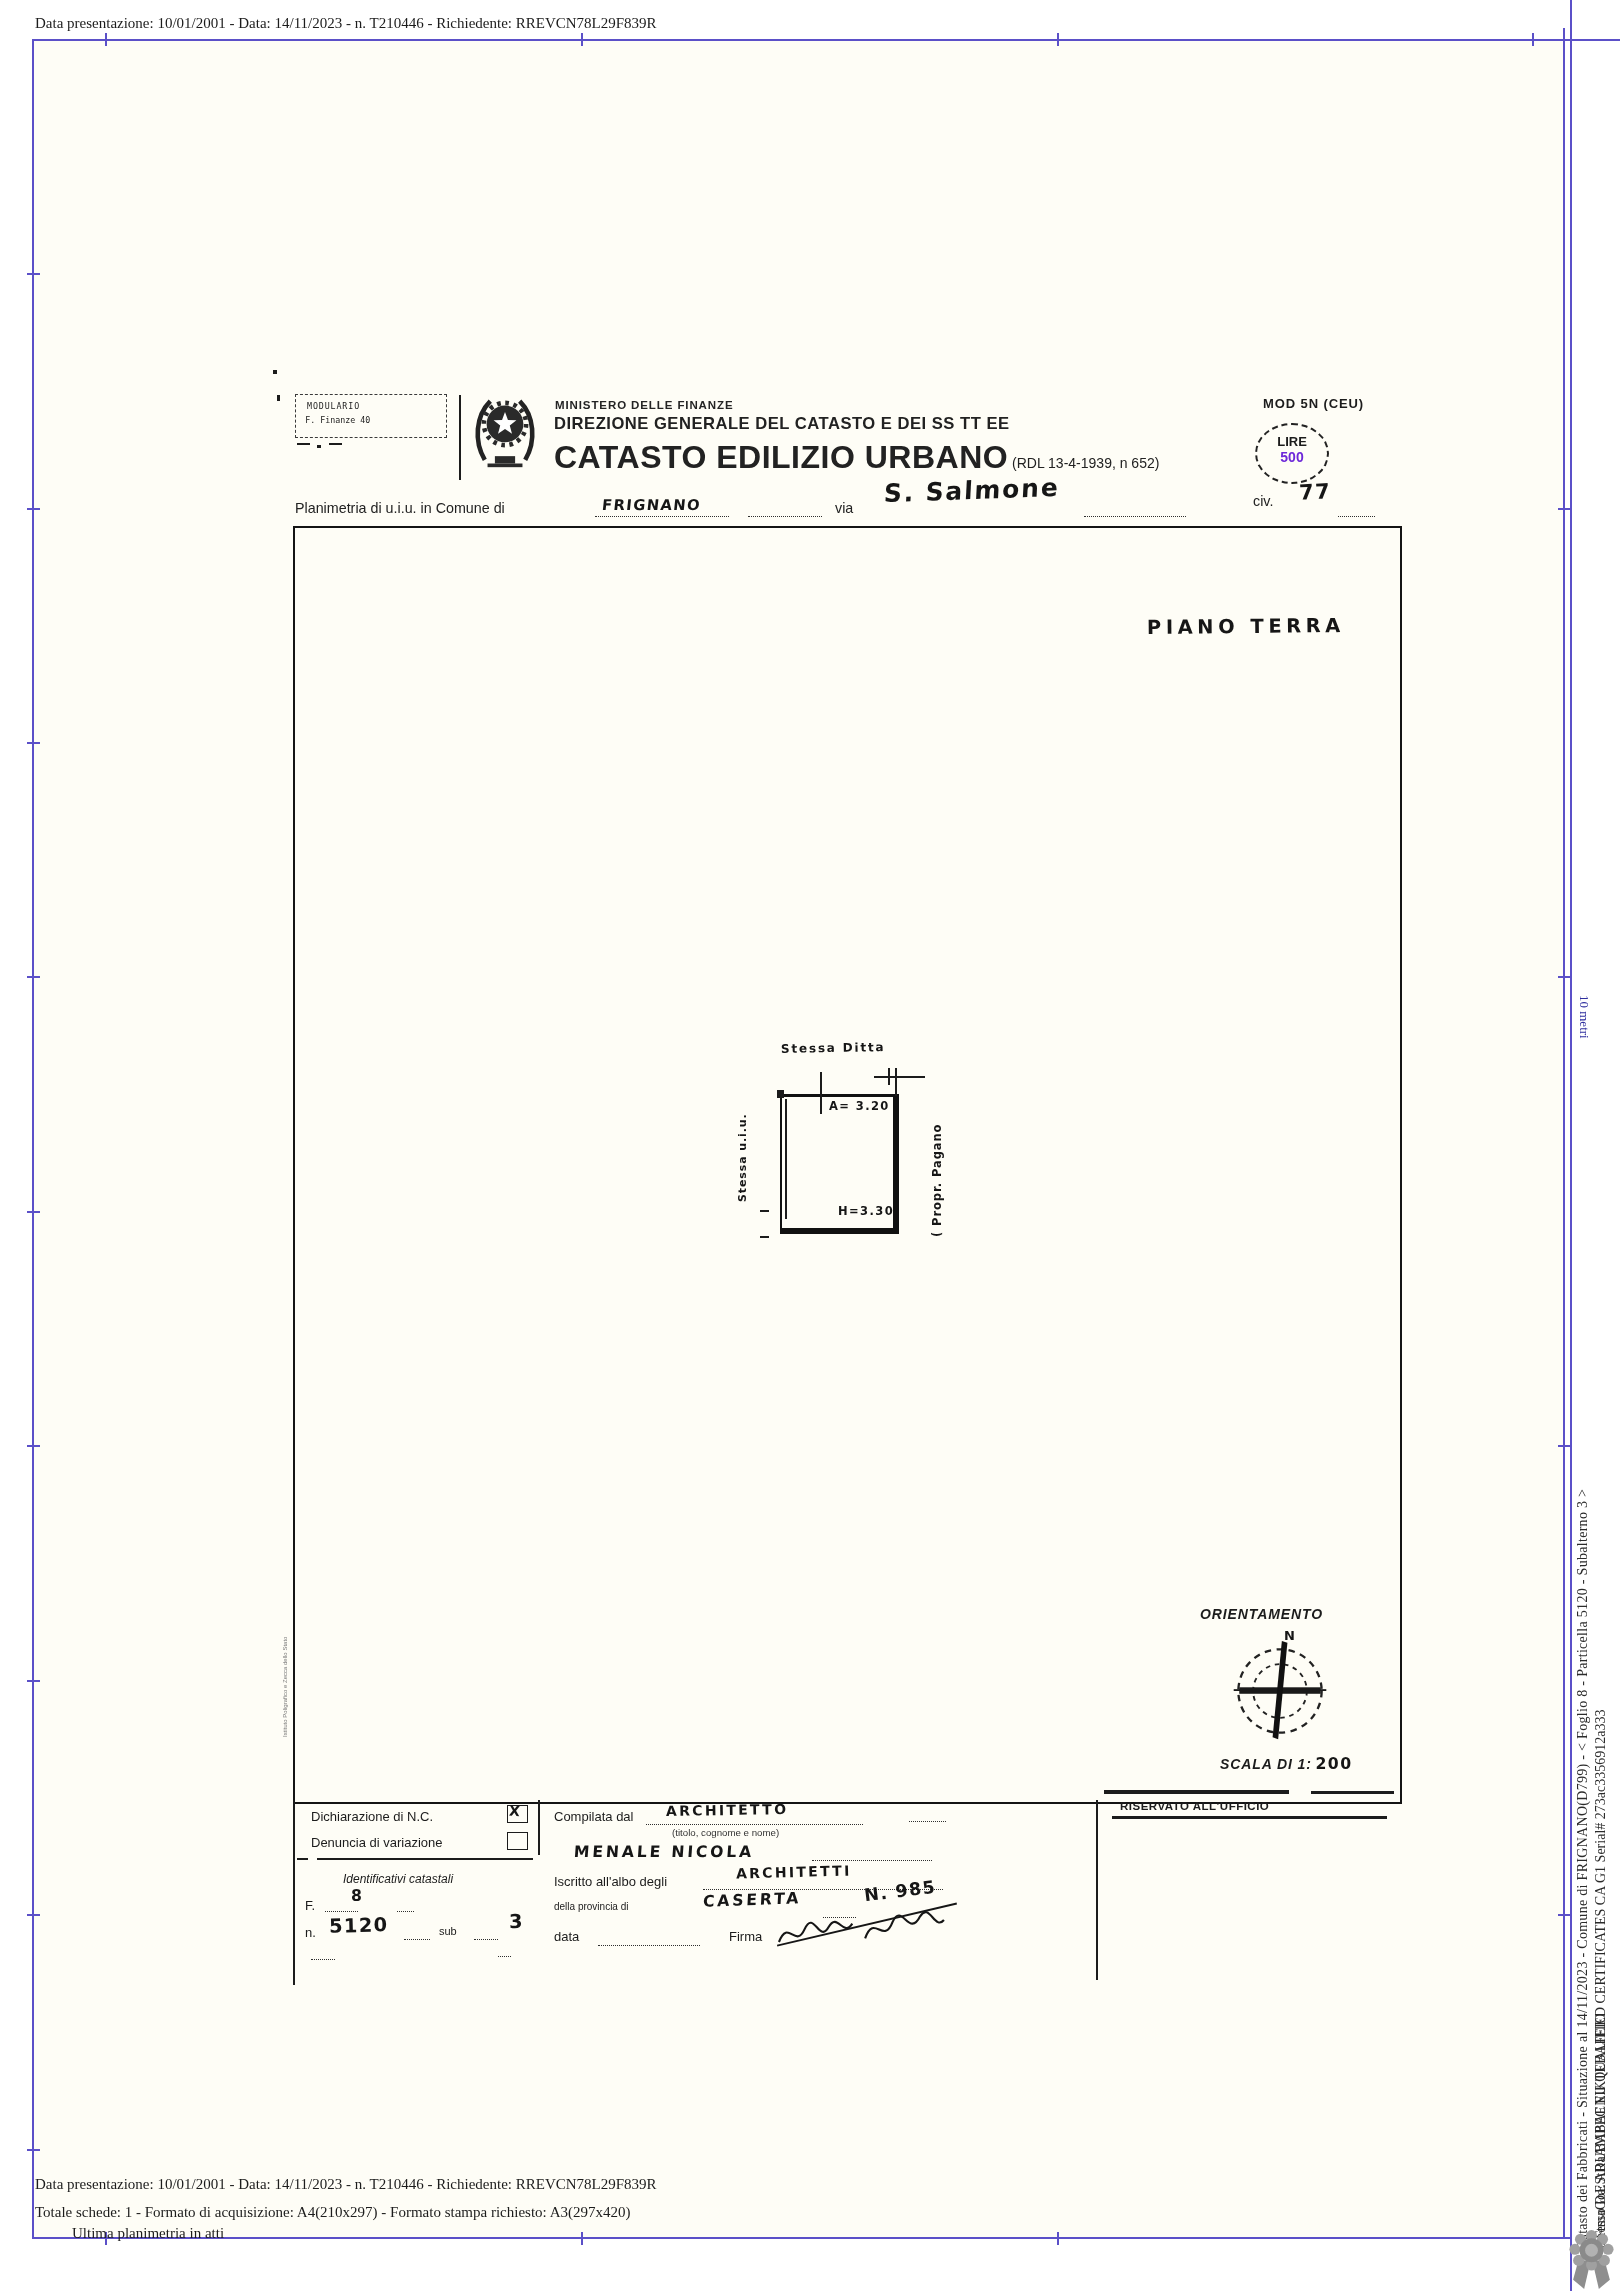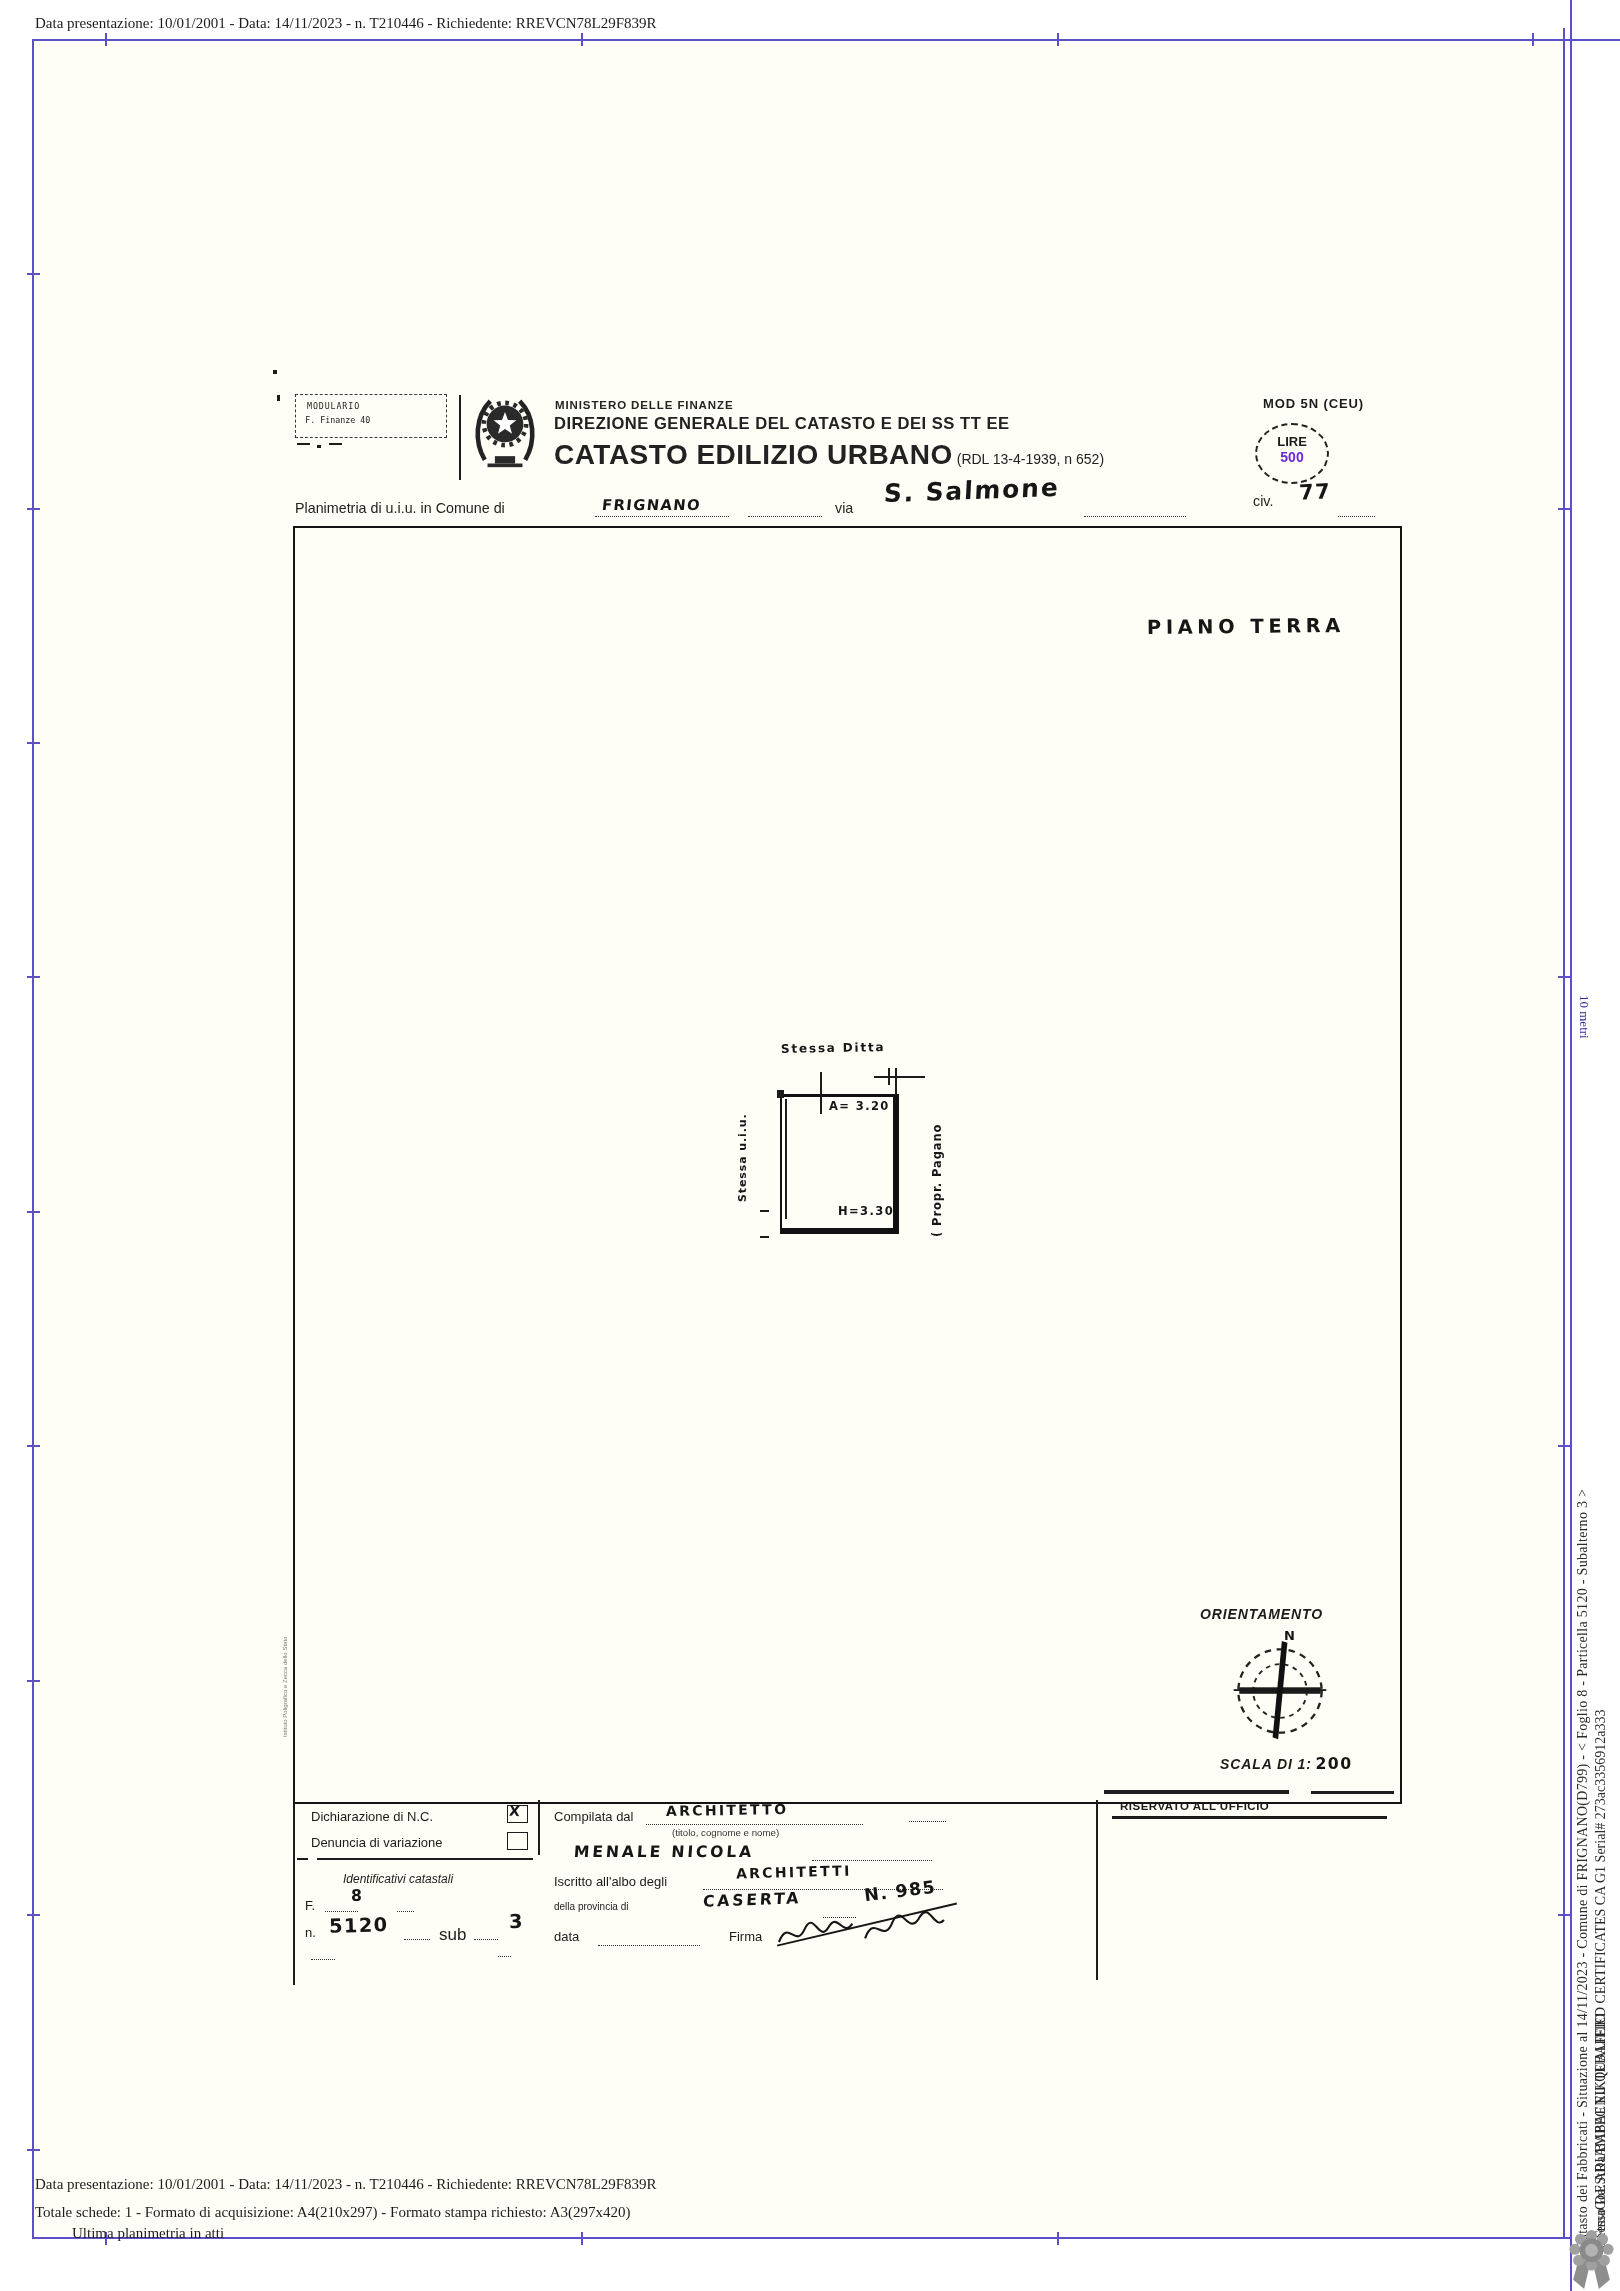--- a/index.html
+++ b/index.html
@@ -80,21 +80,21 @@
       <circle cx="37" cy="41" r="23" fill="none" stroke="#2a2a2a" stroke-width="5" stroke-dasharray="4 5"></circle>
       <circle cx="37" cy="41" r="20" fill="#2a2a2a"></circle>
       <polygon points="37,28 40.2,36.6 49.4,37 42.2,42.7 44.6,51.5 37,46.5 29.4,51.5 31.8,42.7 24.6,37 33.8,36.6" fill="#ffffff"></polygon>
       <rect x="26" y="76" width="22" height="8" fill="#2a2a2a"></rect>
       <rect x="18" y="84" width="38" height="4" fill="#2a2a2a"></rect>
     </svg>
 
     <div class="t san b" style="left:555px;top:399px;font-size:11.5px;letter-spacing:0.9px;color:#242424;">MINISTERO DELLE FINANZE</div>
     <div class="t san" style="left:554px;top:414px;font-size:16.6px;font-weight:600;letter-spacing:0.5px;color:#222;">DIREZIONE GENERALE DEL CATASTO E DEI SS TT EE</div>
     <div class="t san" style="left:554px;top:439px;font-size:14px;color:#222;">
-      <span class="b" style="font-size:28px;letter-spacing:0.5px;">CATASTO EDILIZIO URBANO</span>
+      <span class="b" style="font-size:32px;letter-spacing:0.5px;">CATASTO EDILIZIO URBANO</span>
       <span style="font-size:14px;">(RDL 13-4-1939, n 652)</span>
     </div>
 
     <div class="t san b" style="left:1263px;top:396px;font-size:13px;letter-spacing:0.9px;">MOD 5N (CEU)</div>
     <div class="abs" style="left:1255px;top:423px;width:70px;height:57px;border:2.3px dashed #222;border-radius:50%;text-align:center;">
       <div class="san b" style="font-size:13px;margin-top:9.2px;color:#1c1c1c;">LIRE</div>
       <div class="san b" style="font-size:14px;color:#6d28d9;">500</div>
     </div>
 
     <div class="t san" style="left:295px;top:500px;font-size:14.3px;color:#222;">Planimetria di u.i.u. in Comune di</div>
@@ -158,21 +158,21 @@
     <div class="blk" style="left:317px;top:1858px;width:216px;height:1.8px;"></div>
 
     <div class="t san it" style="left:343px;top:1872px;font-size:12px;">Identificativi catastali</div>
     <div class="t san" style="left:305px;top:1898px;font-size:13px;">F.</div>
     <div class="dots" style="left:325px;top:1910px;width:33px;"></div>
     <div class="t hw" style="left:351px;top:1886px;font-size:15.7px;">8</div>
     <div class="dots" style="left:397px;top:1910px;width:16.6px;"></div>
     <div class="t san" style="left:305px;top:1925px;font-size:13px;">n.</div>
     <div class="t hw" style="left:329px;top:1914px;font-size:19.4px;transform:rotate(-1.5deg);">5120</div>
     <div class="dots" style="left:404px;top:1938px;width:26px;"></div>
-    <div class="t san" style="left:439px;top:1925px;font-size:17px;">sub</div>
+    <div class="t san" style="left:439px;top:1925px;font-size:11px;">sub</div>
     <div class="dots" style="left:474px;top:1938px;width:24px;"></div>
     <div class="t hw" style="left:509px;top:1910px;font-size:19.4px;transform:rotate(-2deg);">3</div>
     <div class="dots" style="left:311px;top:1958px;width:24px;"></div>
     <div class="dots" style="left:498px;top:1955px;width:13px;"></div>
 
     <div class="t san" style="left:554px;top:1809px;font-size:13px;">Compilata dal</div>
     <div class="dots" style="left:646px;top:1823px;width:217px;"></div>
     <div class="t hw" style="left:666px;top:1802px;font-size:14px;letter-spacing:2.3px;transform:rotate(-1deg);">ARCHITETTO</div>
     <div class="t san" style="left:672px;top:1827px;font-size:9.7px;color:#333;">(titolo, cognome e nome)</div>
     <div class="dots" style="left:909px;top:1820px;width:37px;"></div>

